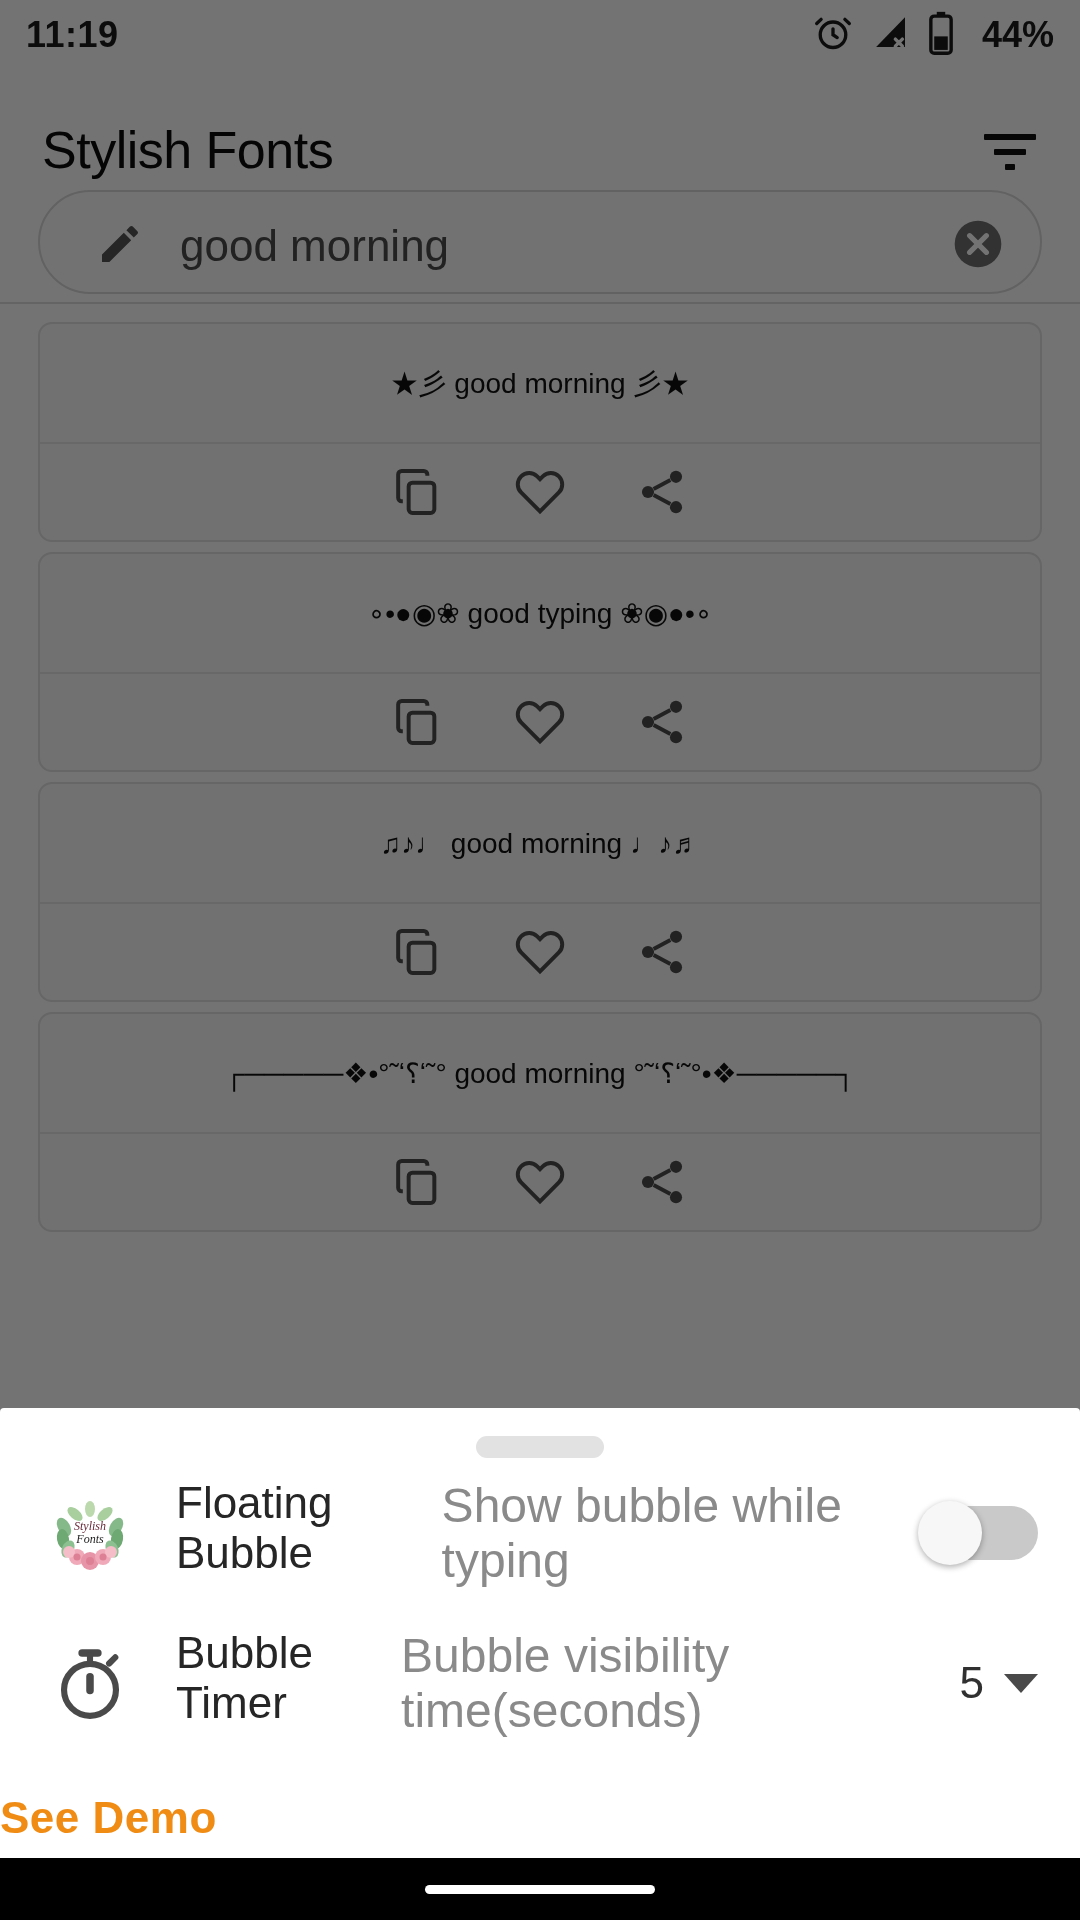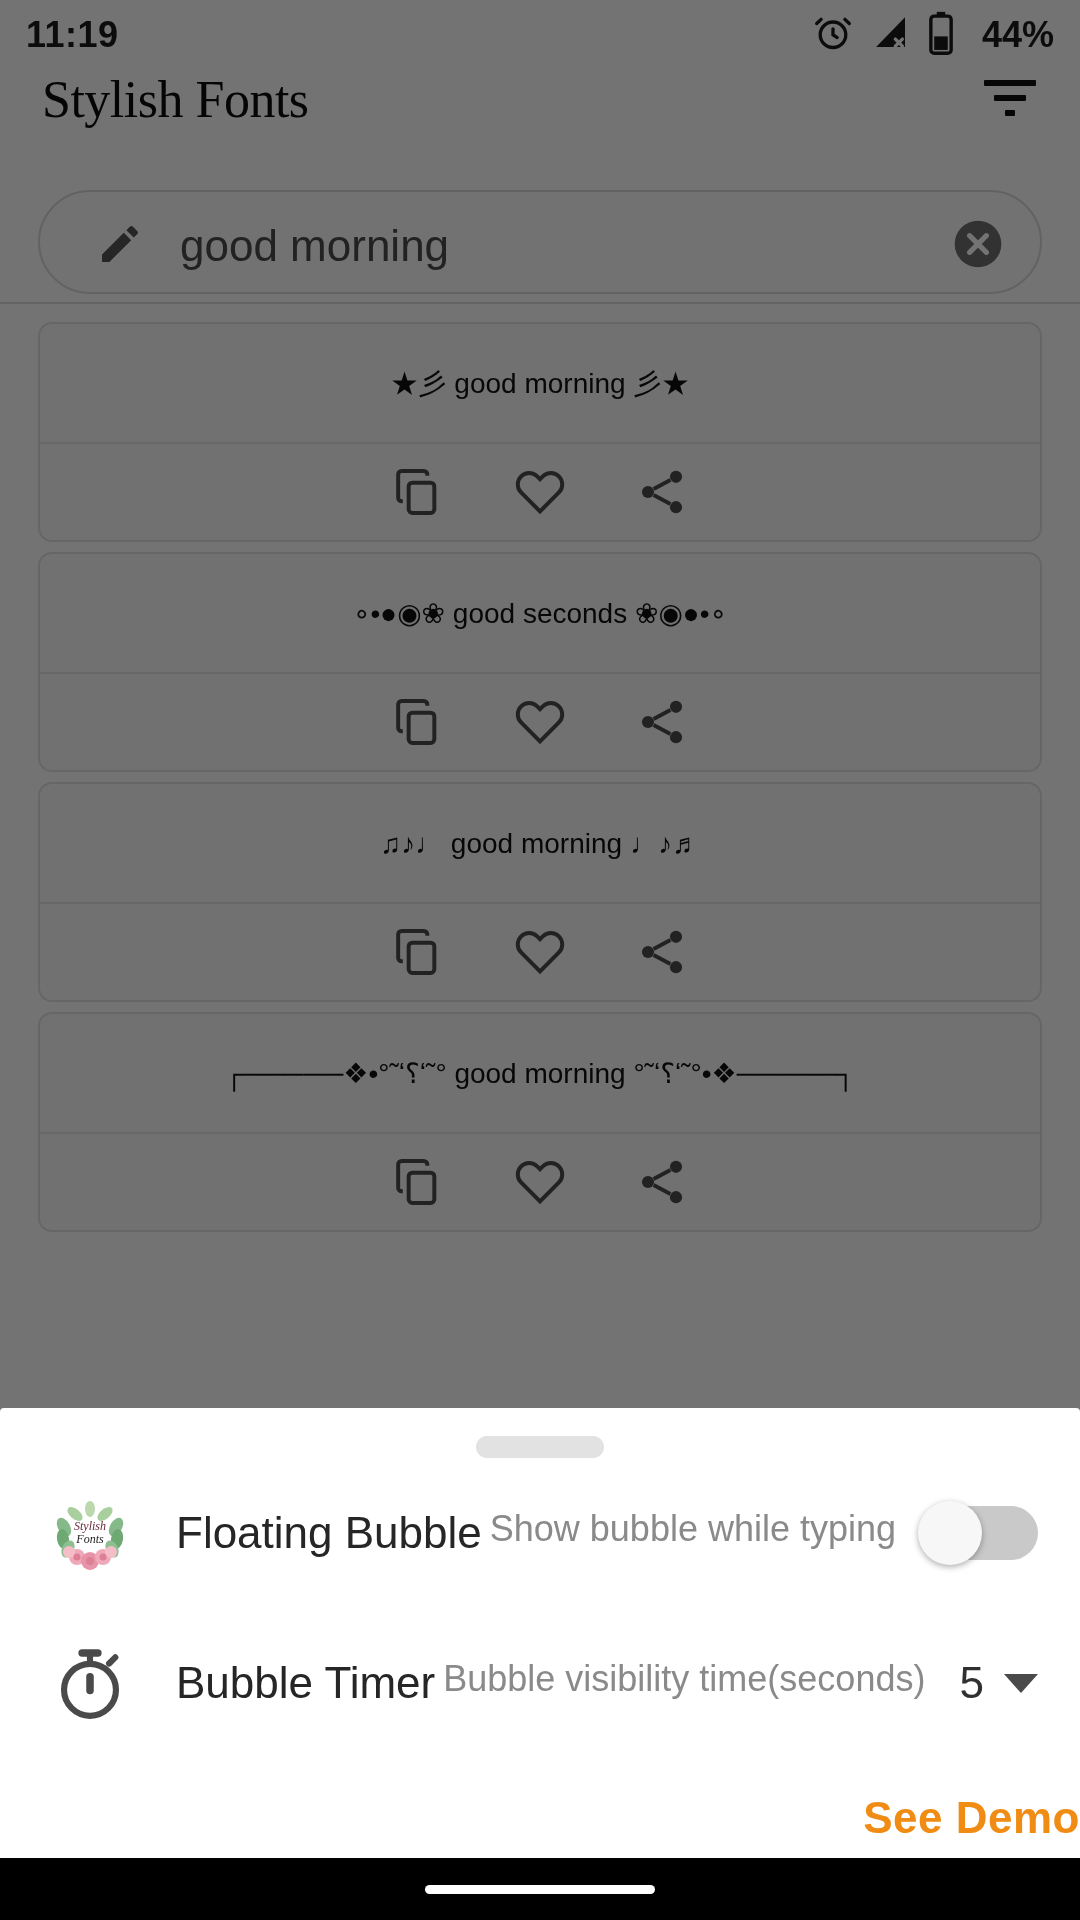--- a/index.html
+++ b/index.html
@@ -25,23 +25,22 @@
     font-weight:bold;
   }
   #status-time { font-size:36px; color:#1b1b1b; letter-spacing:0.5px; }
   #status-right { display:flex; align-items:center; gap:16px; }
   .sb-ico { display:block; }
   #battery-pct { font-size:36px; color:#1b1b1b; margin-left:12px; }
 
   
   #app-bar {
     position:absolute; left:0; top:70px; width:1080px; height:110px;
-    display:flex; align-items:flex-start; justify-content:space-between;
+    display:flex; align-items:flex-end; justify-content:space-between;
     padding:0 42px 0 42px;
-    font-family:Liberation Serif, serif;
   }
   #app-title { font-size:52px; color:#0d0d0d; font-weight:400; letter-spacing:-0.5px; }
   #filter-icon { width:56px; height:56px; display:flex; flex-direction:column;
                  align-items:center; justify-content:center; gap:9px; }
   #filter-icon i { display:block; background:#111; height:6px; border-radius:1px; }
   #filter-icon i:nth-child(1){ width:52px; }
   #filter-icon i:nth-child(2){ width:32px; }
   #filter-icon i:nth-child(3){ width:10px; }
 
   
@@ -95,21 +94,21 @@
   #sheet-handle {
     width:128px; height:22px; border-radius:12px; background:#e2e2e2;
     margin:28px auto 0 auto;
   }
   .sheet-row {
     display:flex; align-items:center; padding:0 42px; height:150px;gap:20px;
   }
   .row-icon { width:96px; display:flex; align-items:center; justify-content:center; }
   .row-texts { flex:1; padding-left:18px; display:flex; gap:8px; }
   .row-title { font-size:44px; color:#262626; }
-  .row-sub { font-size:36px; color:#8a8a8a; }
+  .row-sub { font-size:48px; color:#8a8a8a; }
 
   
   #bubble-toggle { width:120px; height:58px; position:relative; display:flex; align-items:center; }
   #toggle-track {
     position:absolute; right:0; width:96px; height:54px; border-radius:28px;
     background:#c9c9c9;
   }
   #toggle-thumb {
     position:absolute; left:0; width:64px; height:64px; border-radius:50%;
     background:#f7f7f7; box-shadow:0 2px 6px rgba(0,0,0,0.32);
@@ -117,21 +116,21 @@
 
   
   #timer-value-wrap { display:flex; align-items:center; gap:20px; }
   #timer-value { font-size:44px; color:#303030; }
   #timer-caret {
     width:0; height:0; border-left:17px solid transparent; border-right:17px solid transparent;
     border-top:19px solid #4a4a4a;
   }
 
   
-  #see-demo-wrap { display:flex; align-items:center; justify-content:flex-end; height:120px; }
+  #see-demo-wrap { display:flex; align-items:center; justify-content:flex-start; height:120px; }
   #see-demo {
     font-size:44px; font-weight:bold; color:#F08C14; letter-spacing:0.5px;
     background:none; border:none; font-family:"Liberation Sans", sans-serif;
   }
 
   
   #nav-bar {
     position:absolute; left:0; bottom:0; width:1080px; height:62px; background:#000;
     display:flex; align-items:center; justify-content:center;
   }
@@ -226,21 +225,21 @@
             <circle cx="18" cy="18.5" r="2.6" fill="#4d4d4d" stroke="none"></circle>
             <circle cx="6" cy="12" r="2.6" fill="#4d4d4d" stroke="none"></circle>
             <path d="M8.4 10.7 15.6 6.9M8.4 13.3l7.2 3.8"></path>
           </svg>
         </span>
       </div>
     </div>
 
     <div class="font-card">
       <div class="card-text-row">
-        <span class="card-text">∘•●◉❀ good seconds ❀◉●•∘</span>
+        <span class="card-text">∘•●◉❀ good typing ❀◉●•∘</span>
       </div>
       <div class="card-actions">
         <span class="act-btn">
           <svg width="56" height="56" viewBox="0 0 24 24" fill="none" stroke="#4d4d4d" stroke-width="1.7">
             <rect x="8" y="8" width="11" height="13" rx="1.6"></rect>
             <path d="M5.5 16H5a1.5 1.5 0 0 1-1.5-1.5V4.5A1.5 1.5 0 0 1 5 3h9.5A1.5 1.5 0 0 1 16 4.5V5"></path>
           </svg>
         </span>
         <span class="act-btn">
           <svg width="56" height="56" viewBox="0 0 24 24" fill="none" stroke="#4d4d4d" stroke-width="1.7">

